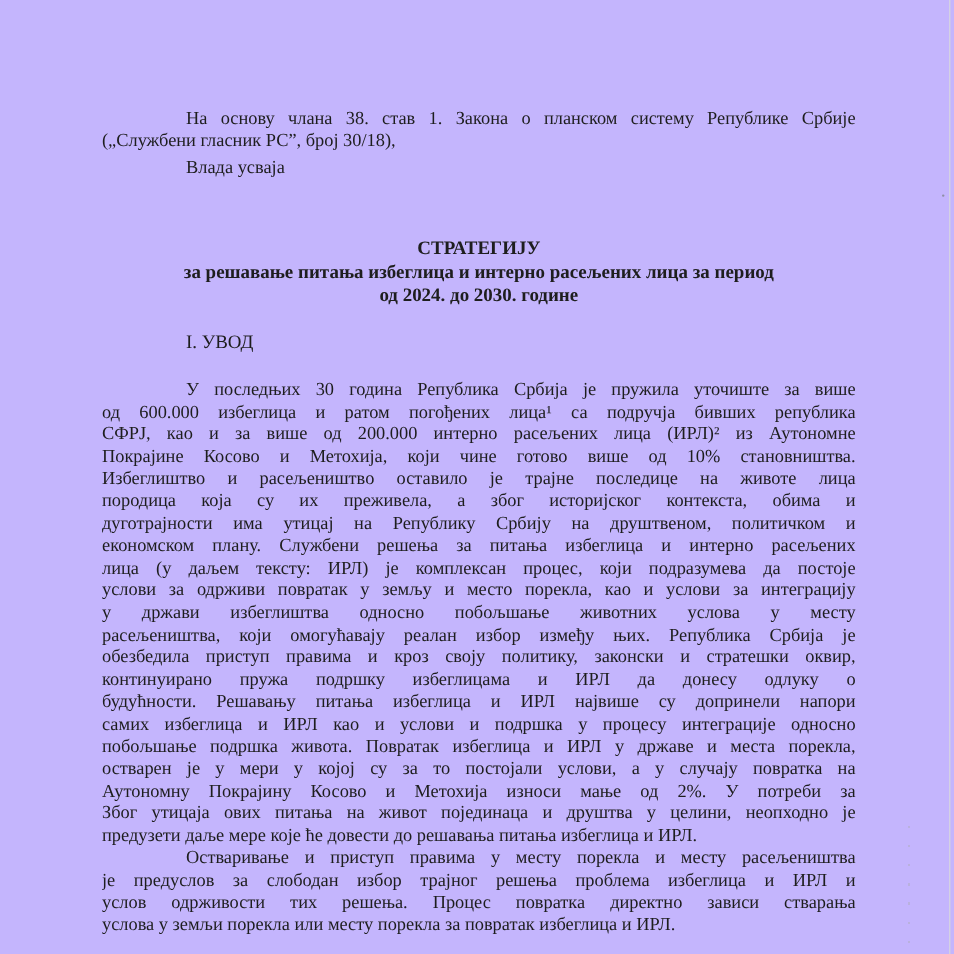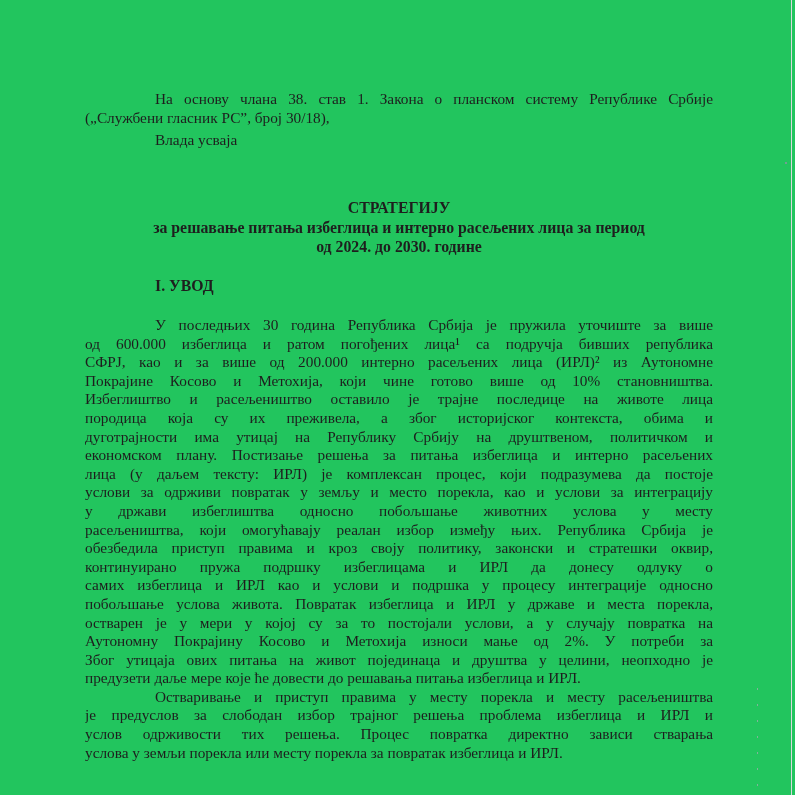--- a/index.html
+++ b/index.html
@@ -1,19 +1,19 @@
 <!DOCTYPE html>
 <html><head>
 <meta charset="utf-8">
 <style>
   html,body{margin:0;padding:0;background:#ffffff;}
   .page{
     position:relative;
     width:795px;height:795px;
-    background:#22c55e;
+    background:#c4b5fd;
     font-family:"Liberation Serif","DejaVu Serif",serif;
     color:#1e1e1e;
     overflow:hidden;
   }
   .textcol{position:absolute;left:85px;width:628px;}
   .line{
     font-size:15.3px;
     line-height:18.6px;
     height:18.6px;
     white-space:normal;
@@ -21,21 +21,21 @@
   }
   .just{text-align:justify;text-align-last:justify;}
   .indent{text-indent:70px;}
   .block-legal{top:90px;}
   .block-adoption{top:131px;padding-left:70px;}
   .block-title{
     top:186px;text-align:center;font-weight:bold;margin-top:12px;
   }
   .block-title .tline{font-size:15.8px;line-height:19.6px;}
   .block-heading{
-    top:276px;padding-left:70px;font-weight:bold;font-size:15.8px;line-height:19px;
+    top:276px;padding-left:70px;font-weight:normal;font-size:15.8px;line-height:19px;
   }
   .block-body{top:316px;}
   
   .scan-edge{
     position:absolute;left:791px;top:0;width:1px;height:795px;
     background:#d8d8dc;
   }
   .scan-dots{
     position:absolute;left:757px;top:688px;width:1px;height:104px;
     background:repeating-linear-gradient(to bottom,#ababb4 0 2px,transparent 2px 16px);
@@ -72,29 +72,30 @@
 
   <div class="textcol block-body">
       <div>
         <div class="line just indent">У последњих 30 година Република Србија је пружила уточиште за више</div>
         <div class="line just">од 600.000 избеглица и ратом погођених лица¹ са подручја бивших република</div>
         <div class="line just">СФРЈ, као и за више од 200.000 интерно расељених лица (ИРЛ)² из Аутономне</div>
         <div class="line just">Покрајине Косово и Метохија, који чине готово више од 10% становништва.</div>
         <div class="line just">Избеглиштво и расељеништво оставило је трајне последице на животе лица</div>
         <div class="line just">породица која су их преживела, а због историјског контекста, обима и</div>
         <div class="line just">дуготрајности има утицај на Републику Србију на друштвеном, политичком и</div>
-        <div class="line just">економском плану. Постизање решења за питања избеглица и интерно расељених</div>
+        <div class="line just">економском плану. Службени решења за питања избеглица и интерно расељених</div>
         <div class="line just">лица (у даљем тексту: ИРЛ) је комплексан процес, који подразумева да постоје</div>
         <div class="line just">услови за одрживи повратак у земљу и место порекла, као и услови за интеграцију</div>
         <div class="line just">у држави избеглиштва односно побољшање животних услова у месту</div>
         <div class="line just">расељеништва, који омогућавају реалан избор између њих. Република Србија је</div>
         <div class="line just">обезбедила приступ правима и кроз своју политику, законски и стратешки оквир,</div>
         <div class="line just">континуирано пружа подршку избеглицама и ИРЛ да донесу одлуку о</div>
+        <div class="line just">будућности. Решавању питања избеглица и ИРЛ највише су допринели напори</div>
         <div class="line just">самих избеглица и ИРЛ као и услови и подршка у процесу интеграције односно</div>
-        <div class="line just">побољшање услова живота. Повратак избеглица и ИРЛ у државе и места порекла,</div>
+        <div class="line just">побољшање подршка живота. Повратак избеглица и ИРЛ у државе и места порекла,</div>
         <div class="line just">остварен је у мери у којој су за то постојали услови, а у случају повратка на</div>
         <div class="line just">Аутономну Покрајину Косово и Метохија износи мање од 2%. У потреби за</div>
         <div class="line just">Због утицаја ових питања на живот појединаца и друштва у целини, неопходно је</div>
         <div class="line">предузети даље мере које ће довести до решавања питања избеглица и ИРЛ.</div>
       </div>
       <div>
         <div class="line just indent">Остваривање и приступ правима у месту порекла и месту расељеништва</div>
         <div class="line just">је предуслов за слободан избор трајног решења проблема избеглица и ИРЛ и</div>
         <div class="line just">услов одрживости тих решења. Процес повратка директно зависи стварања</div>
         <div class="line">услова у земљи порекла или месту порекла за повратак избеглица и ИРЛ.</div>

